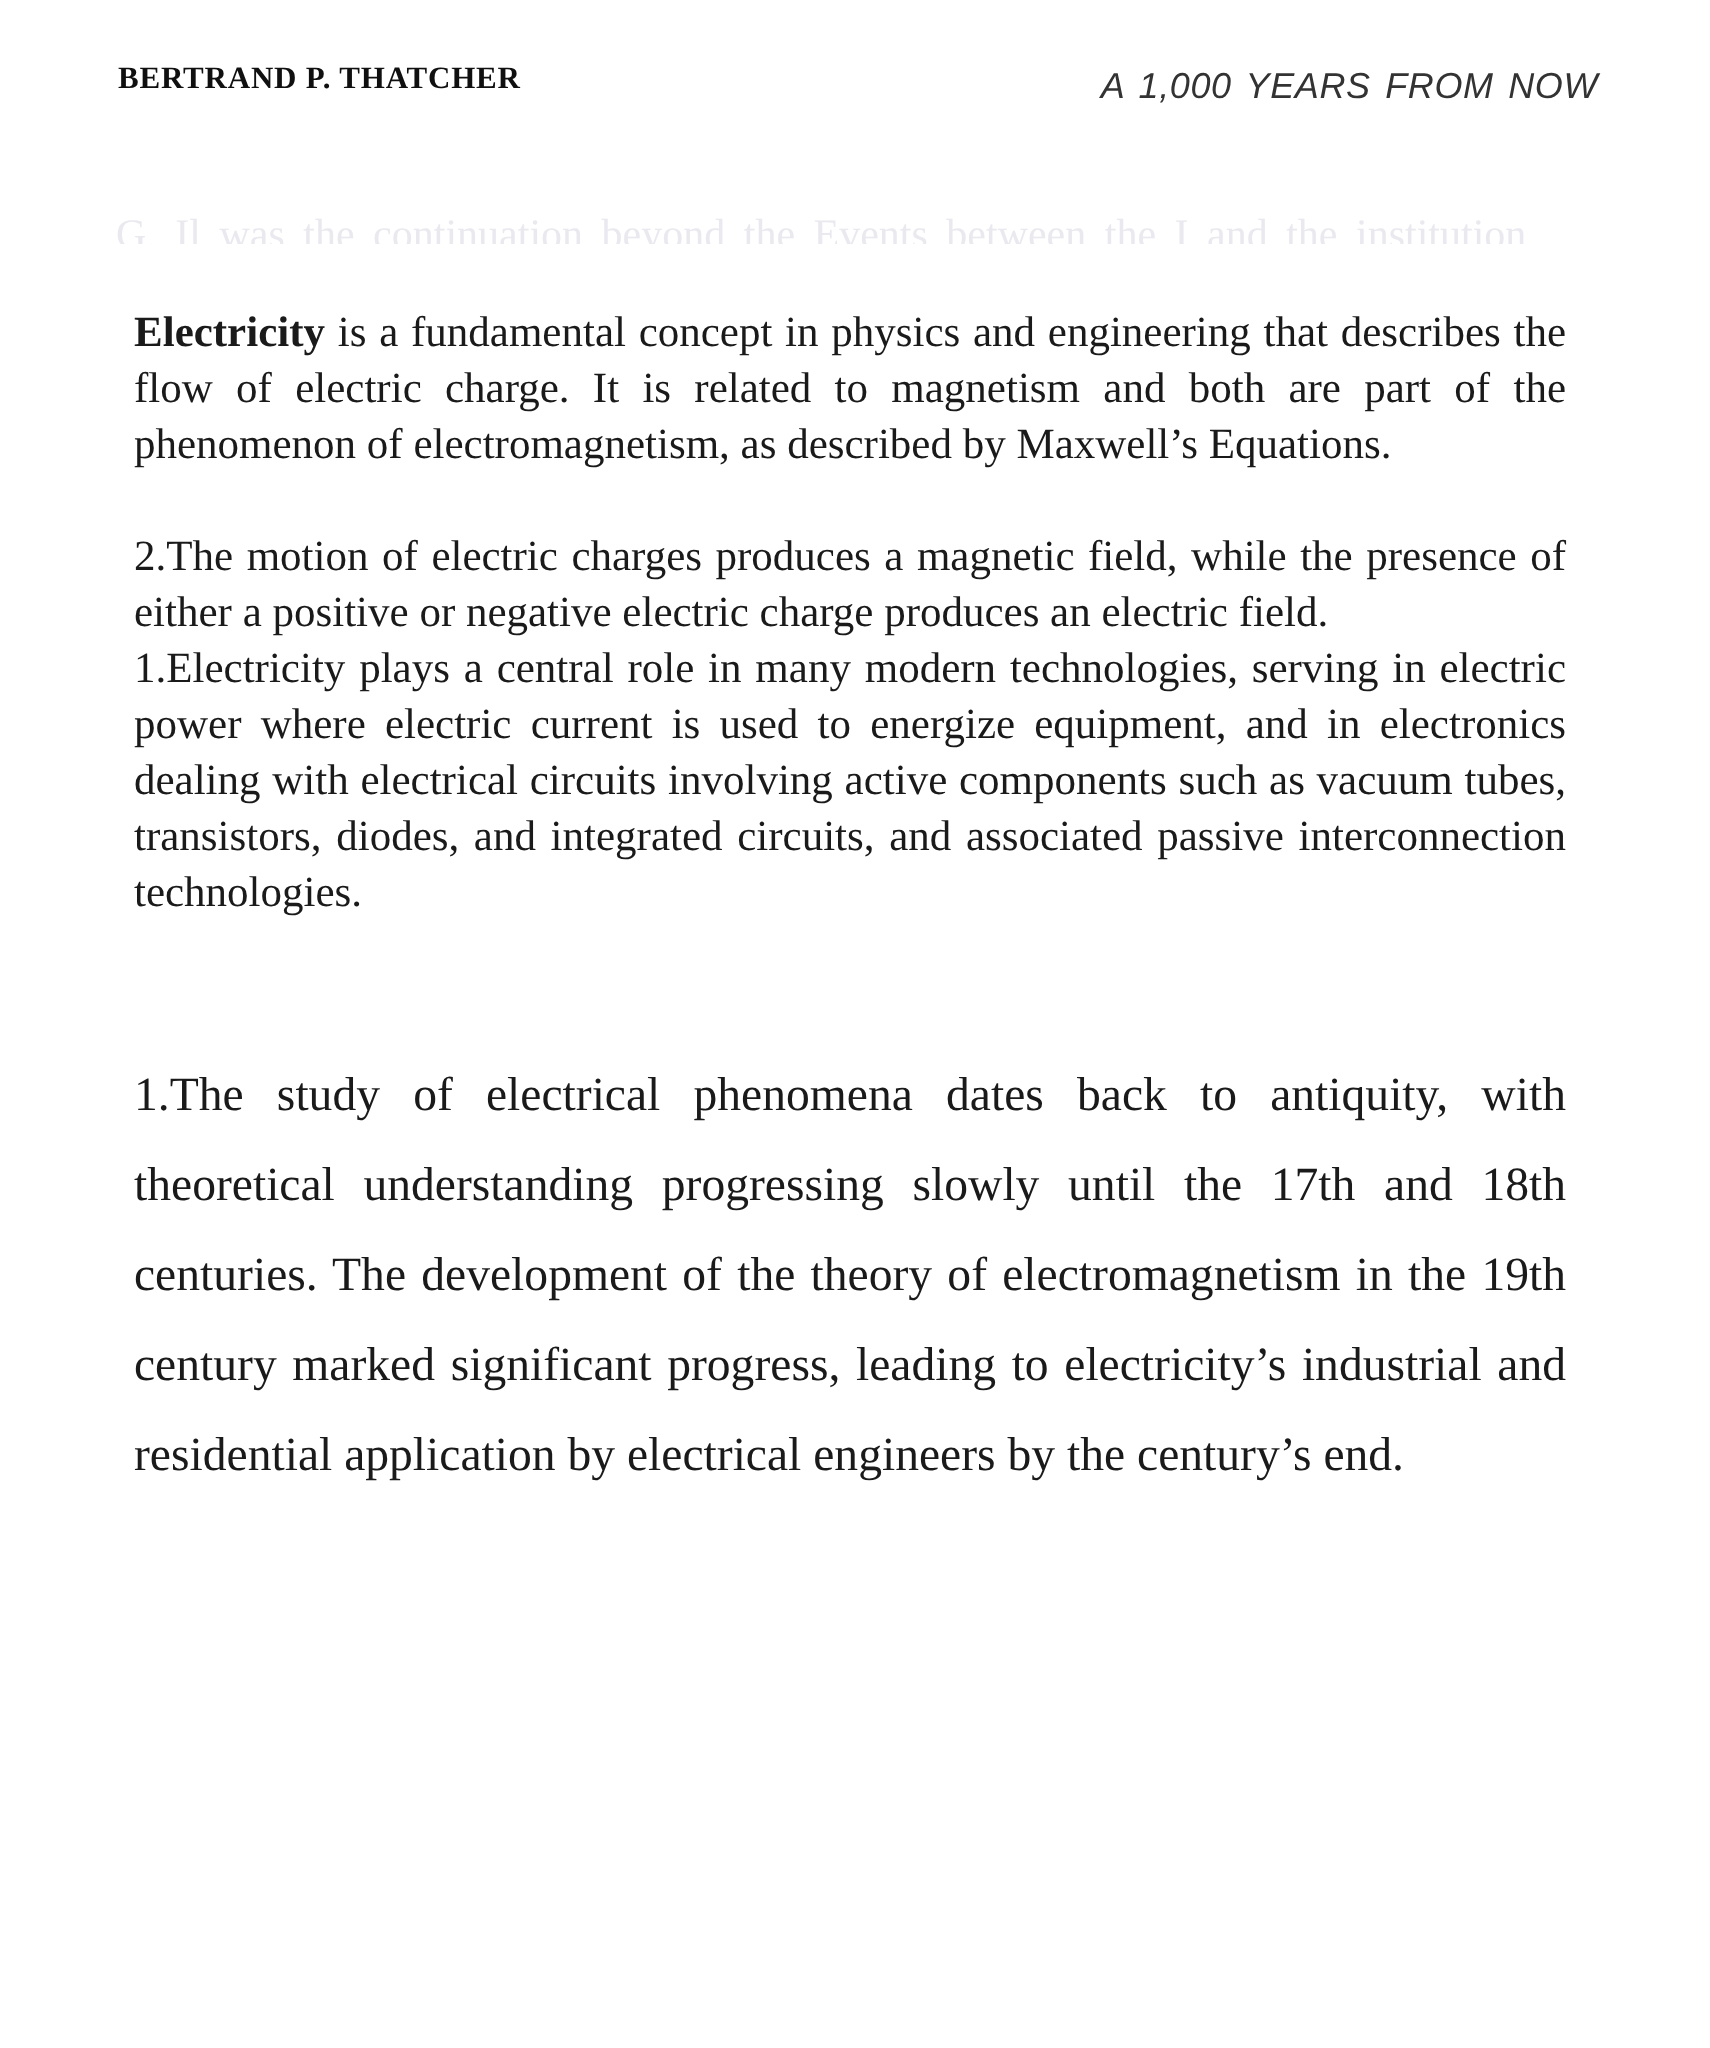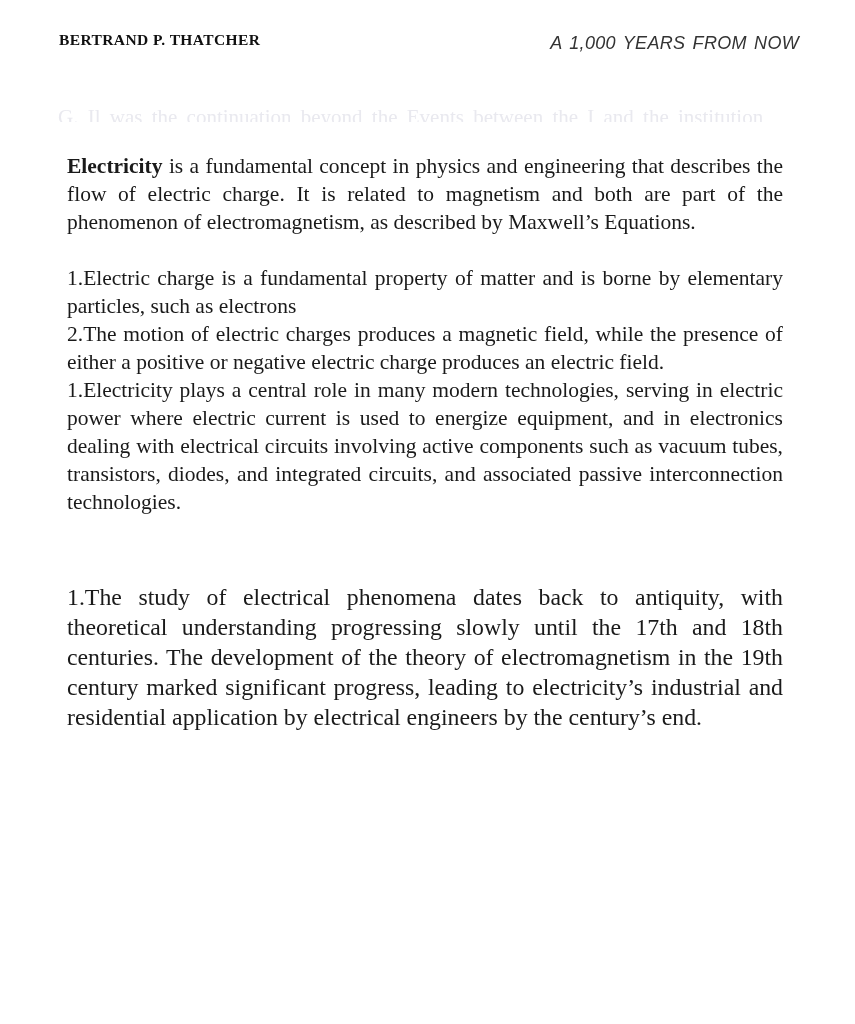--- a/index.html
+++ b/index.html
@@ -64,42 +64,41 @@
     text-align: justify;
     font-size: 21.5px;
     line-height: 28px;
   }
   .content p { margin: 0; padding: 0; }
   .intro-paragraph b { font-weight: bold; }
   .numbered-list { margin-top: 28px; }
   .closing-paragraph {
     margin-top: 66px !important;
     font-size: 23.8px;
-    line-height: 30px;
+    line-height: 45px;
   }
 </style>
 </head>
 <body>
 
 <div class="page">
 
   <div class="running-head-author">BERTRAND P. THATCHER</div>
 
   <div class="running-head-title">A 1,000 YEARS FROM NOW</div>
 
   <div class="ghost-line">
     <span>G. Il was the continuation beyond the Events between the I and the institution</span>
   </div>
 
   <div class="content">
 
     <p class="intro-paragraph"><b>Electricity</b><span> is a fundamental concept in physics and engineering that describes the flow of electric charge. It is related to magnetism and both are part of the phenomenon of electromagnetism, as described by Maxwell’s Equations.</span></p>
 
     <div class="numbered-list">
-      <p class="list-item">1.Electric charge is a fundamental property of matter and is borne by elementary particles, such as electrons</p>
       <p class="list-item">2.The motion of electric charges produces a magnetic field, while the presence of either a positive or negative electric charge produces an electric field.</p>
       <p class="list-item">1.Electricity plays a central role in many modern technologies, serving in electric power where electric current is used to energize equipment, and in electronics dealing with electrical circuits involving active components such as vacuum tubes, transistors, diodes, and integrated circuits, and associated passive interconnection technologies.</p>
     </div>
 
     <p class="closing-paragraph">1.The study of electrical phenomena dates back to antiquity, with theoretical understanding progressing slowly until the 17th and 18th centuries. The development of the theory of electromagnetism in the 19th century marked significant progress, leading to electricity’s industrial and residential application by electrical engineers by the century’s end.</p>
 
   </div>
 
 </div>
 

